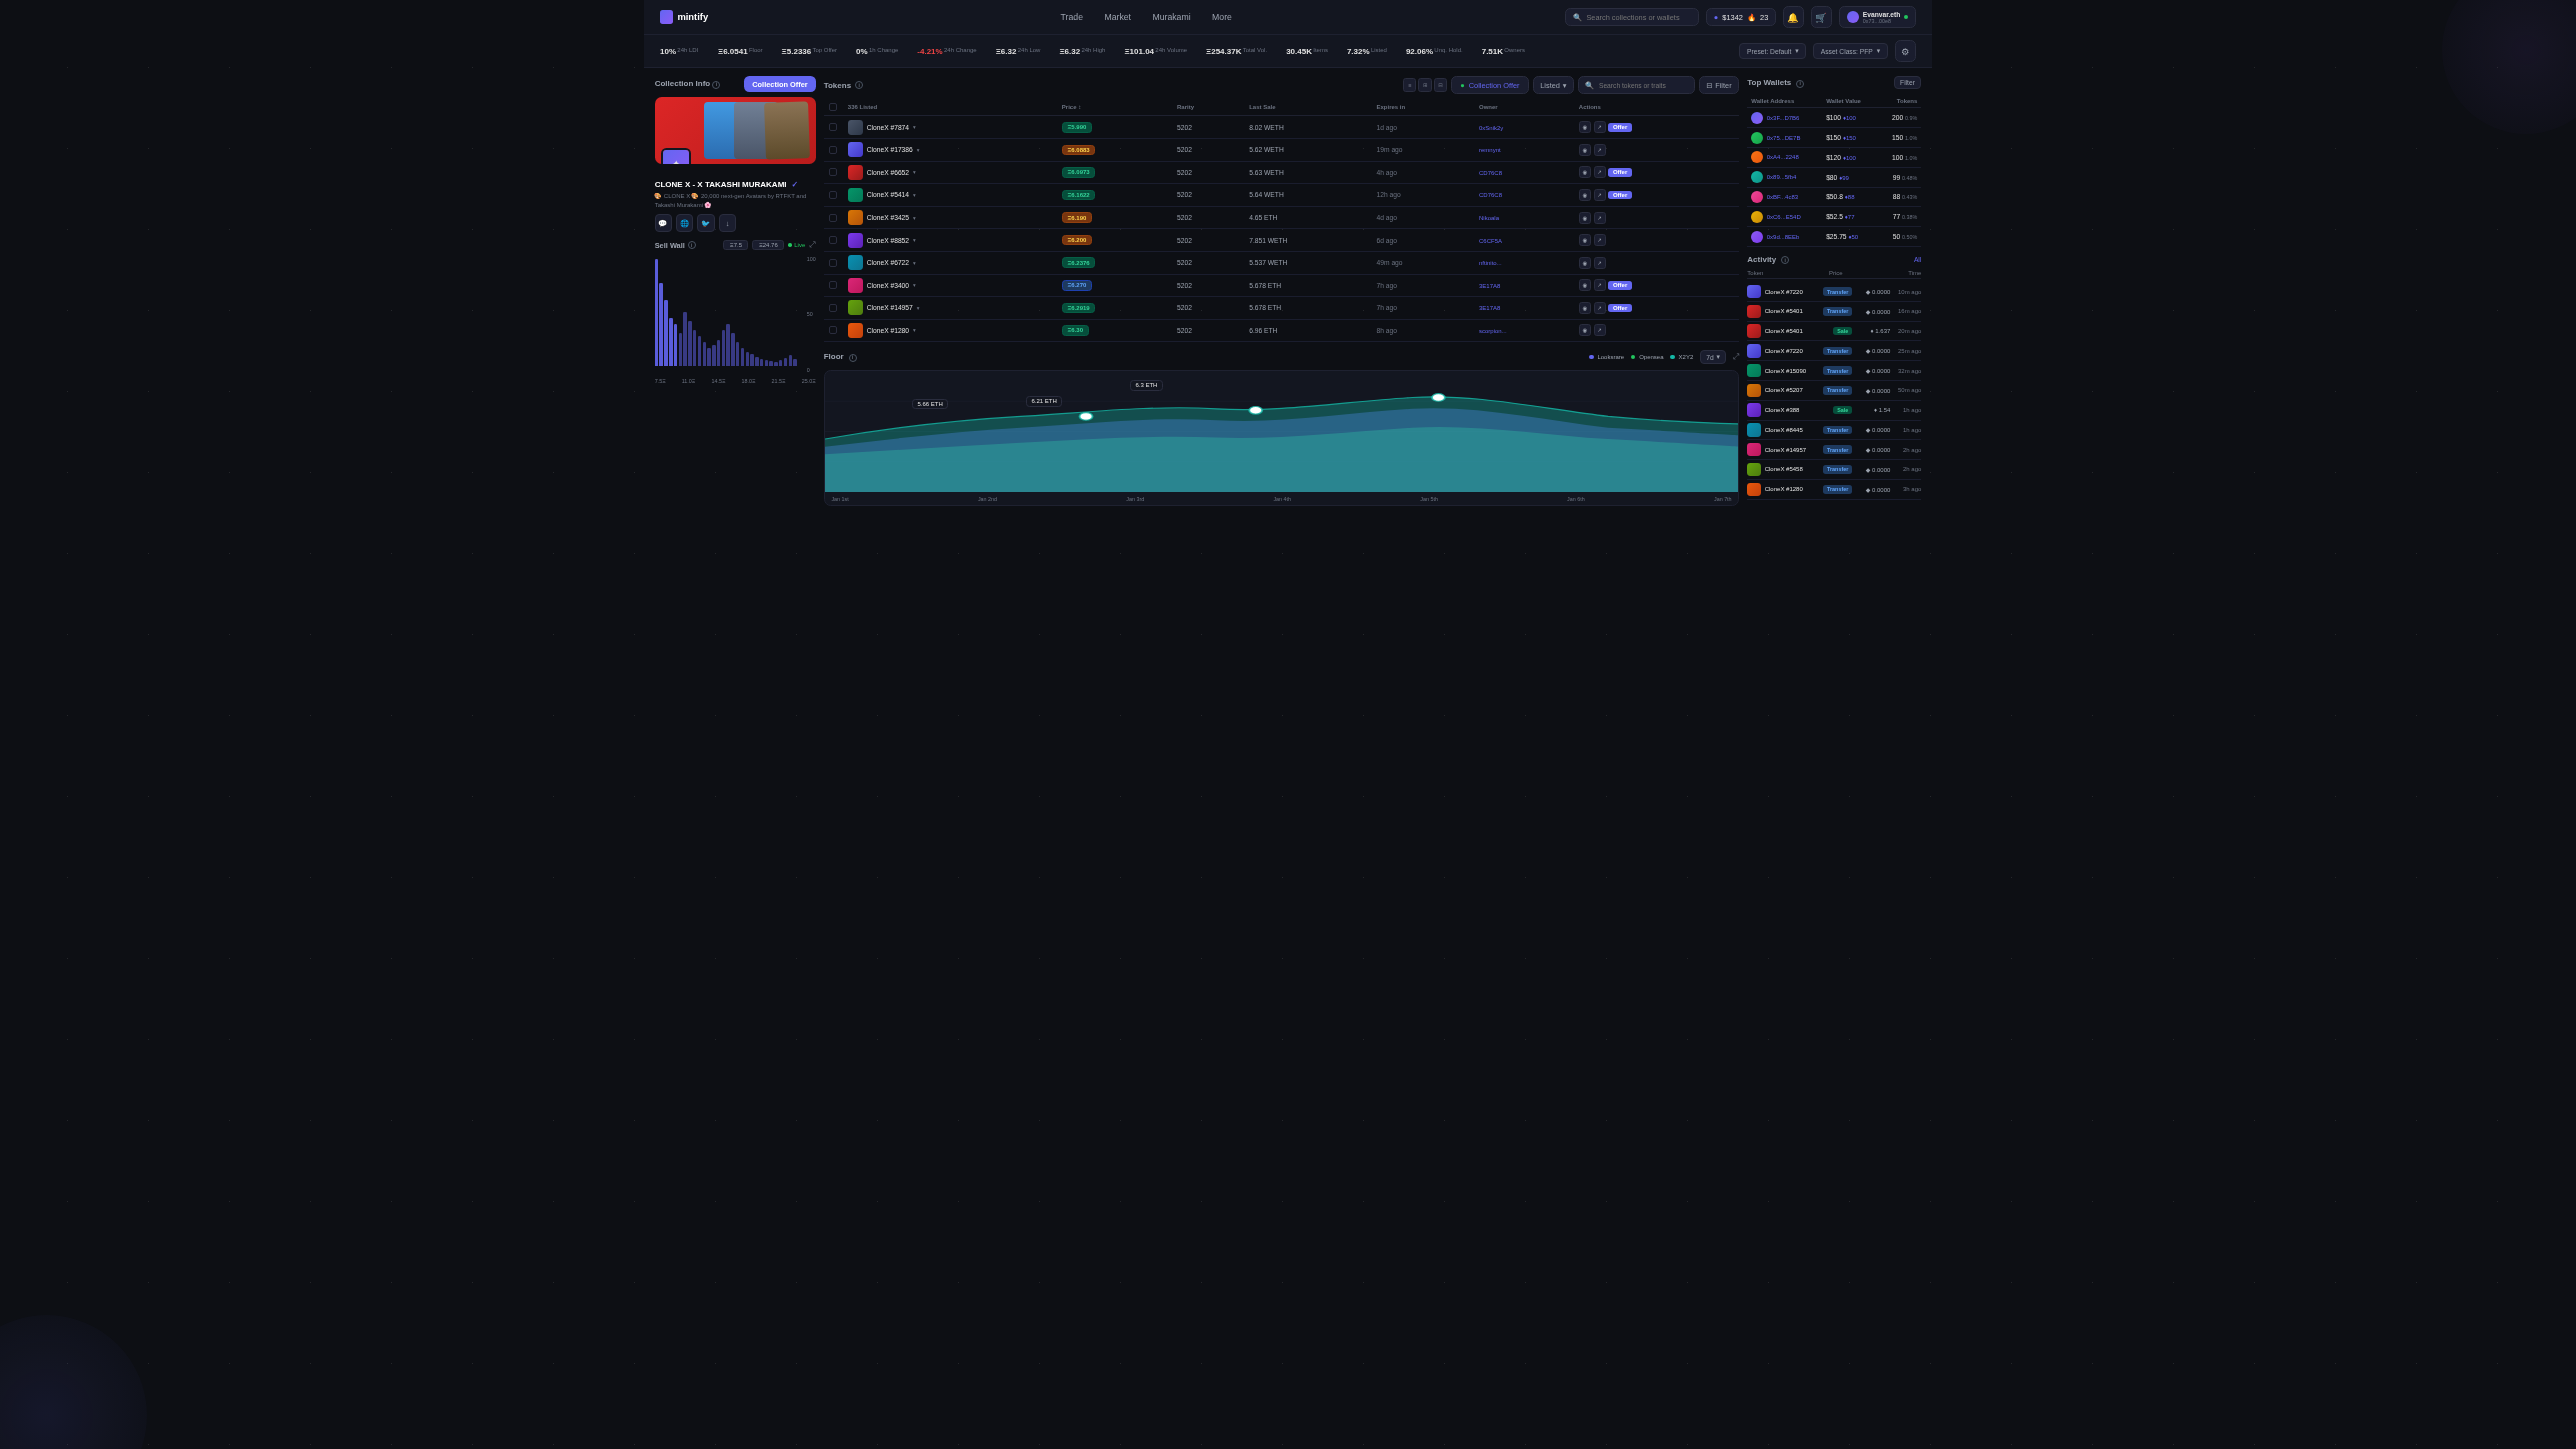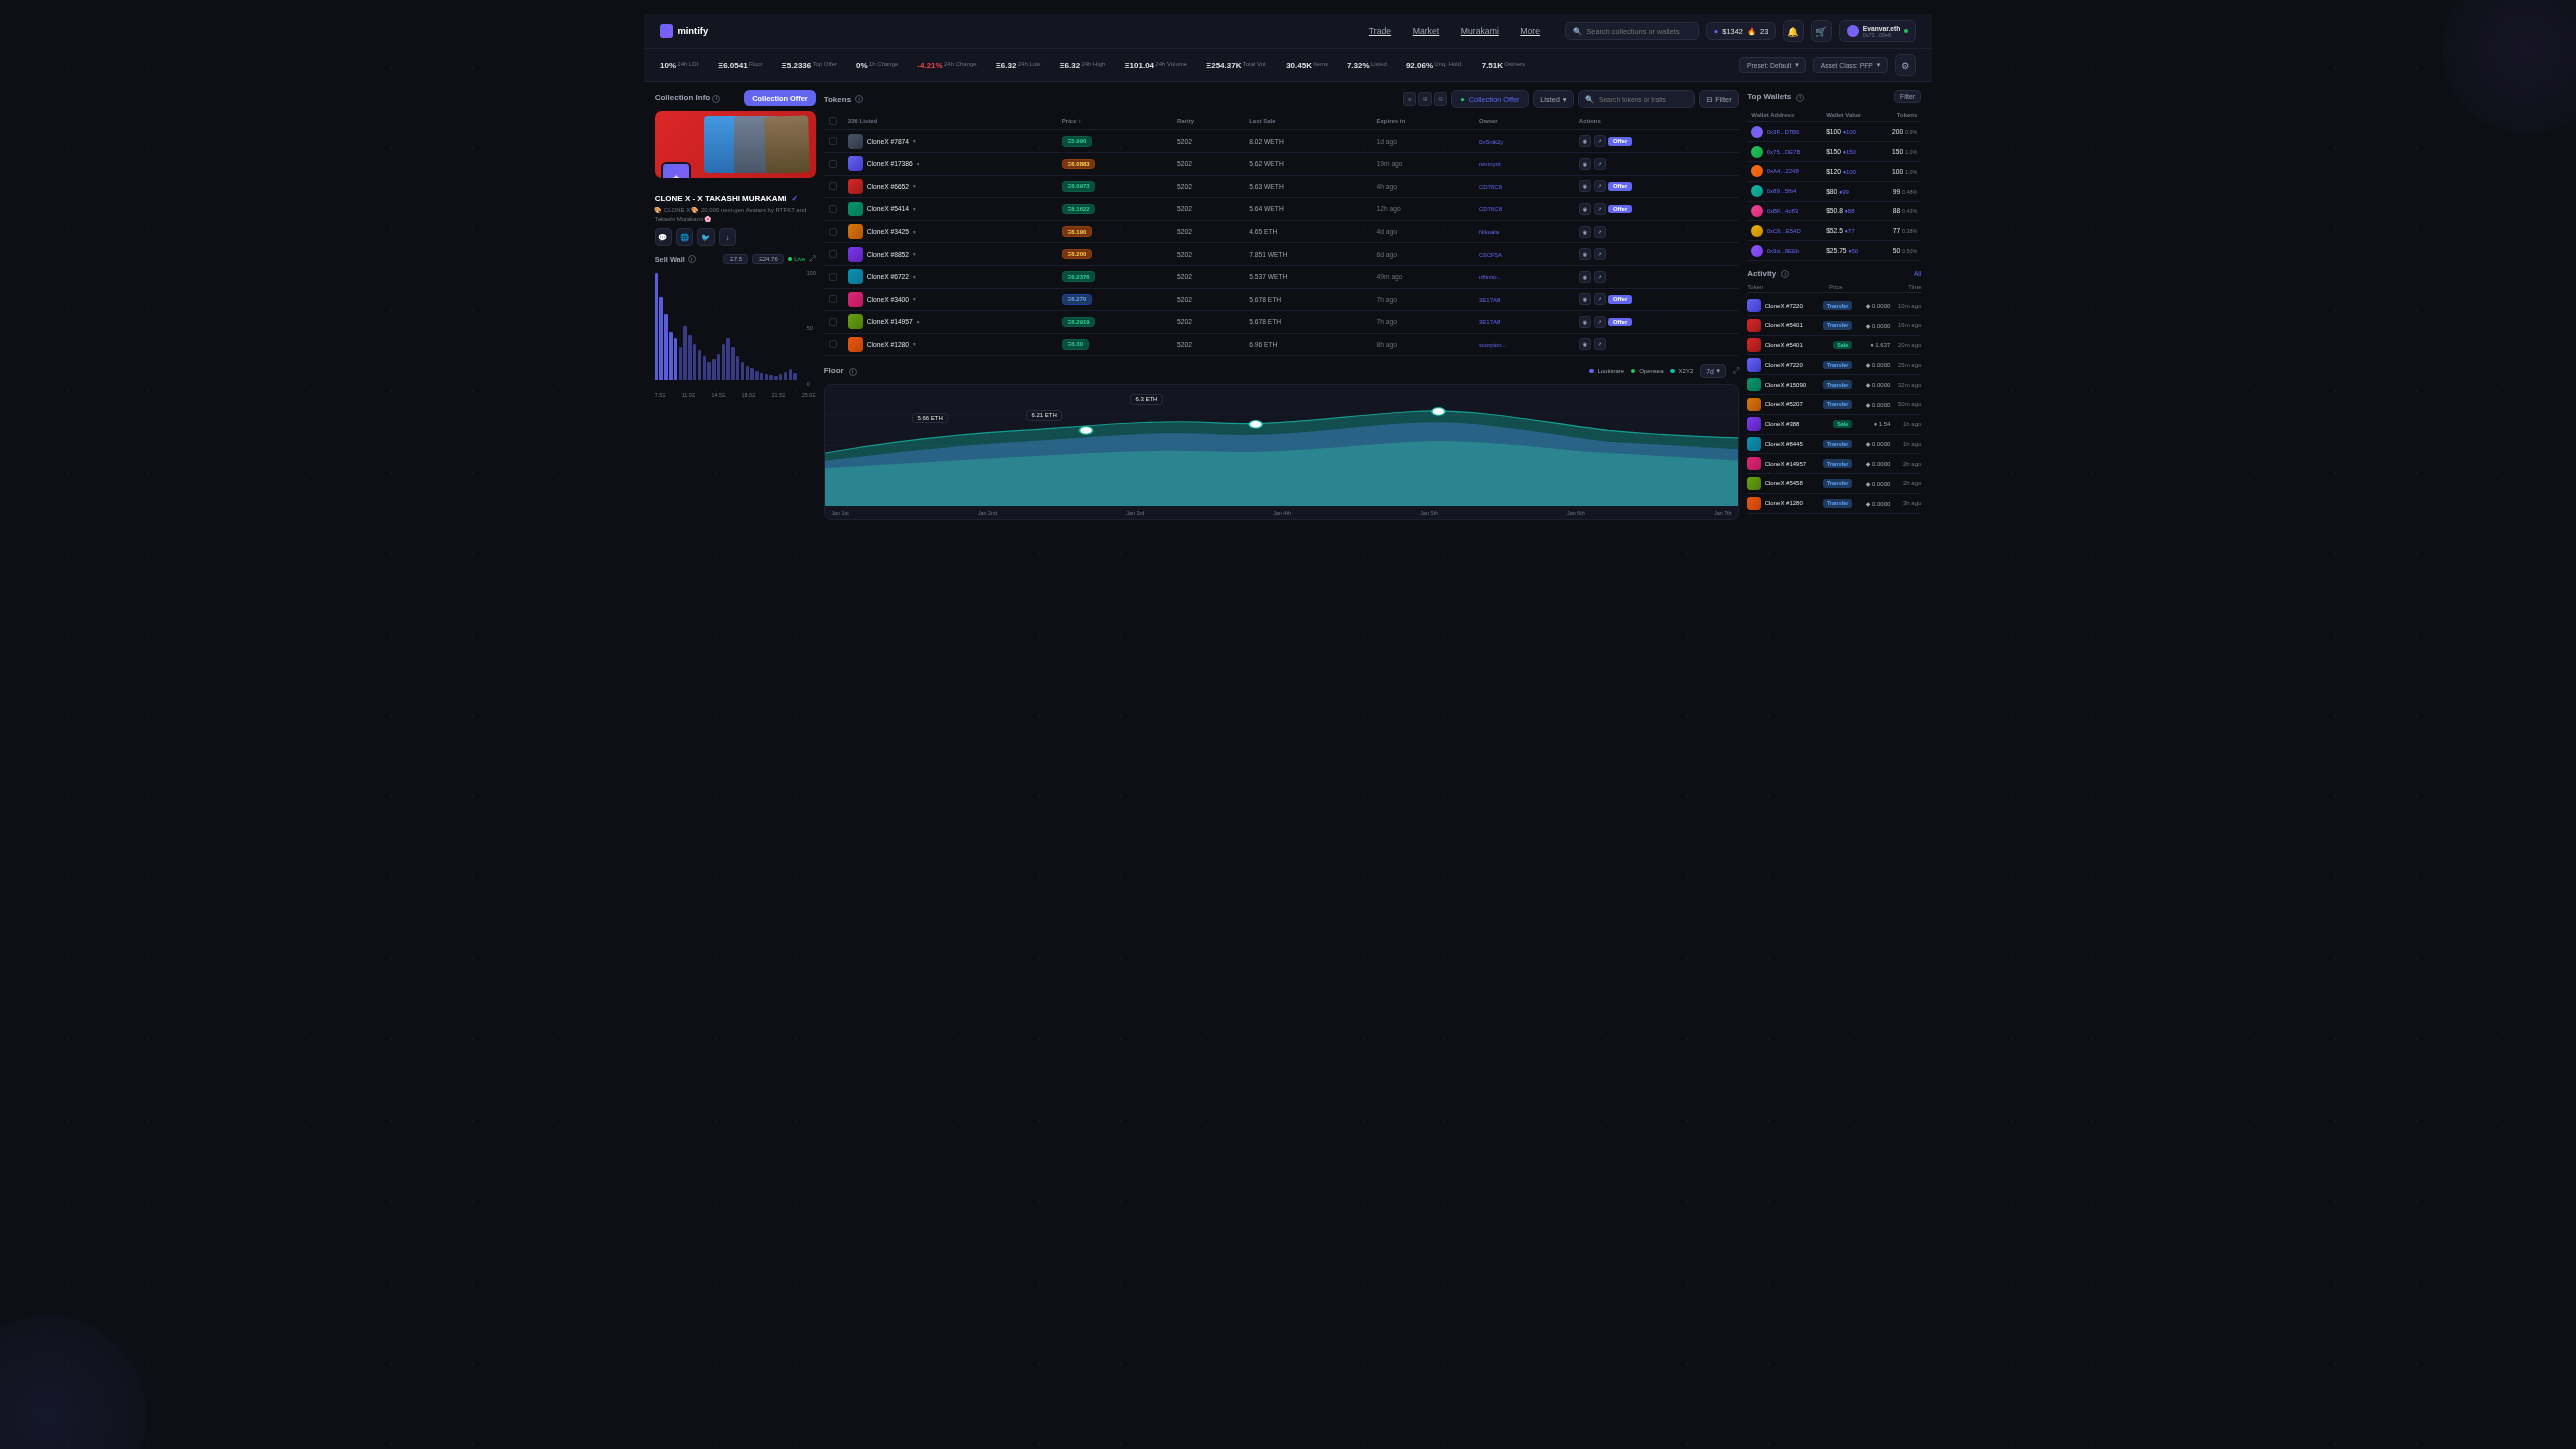--- a/index.html
+++ b/index.html
@@ -23,21 +23,21 @@
       background-size: 54px 54px, 81px 81px;
       background-position: 0 0, 27px 27px;
       pointer-events: none;
       z-index: 0;
     }
 
     .main-wrapper {
       position: relative;
       z-index: 1;
       max-width: 1288px;
-      margin: 14px auto;
+      margin: 0 auto;
     }
 
     
     .navbar {
       display: flex;
       align-items: center;
       background: #131620;
       border-bottom: 0.7px solid #1e2130;
       padding: 0 16px;
       height: 35px;
@@ -55,22 +55,21 @@
     .logo-icon {
       width: 13.4px; height: 13.4px;
       background: linear-gradient(135deg, #6366f1, #8b5cf6);
       border-radius: 2.7px;
     }
     .nav-links {
       display: flex;
       align-items: center;
       gap: 2.7px;
       flex: 1;
-      justify-content: flex-end;
-      text-decoration: underline;
+      justify-content: center;
     }
     .nav-link {
       padding: 4px 9.4px;
       border-radius: 4px;
       color: #9ca3af;
       cursor: pointer;
       font-size: 8.7px;
     }
     .nav-right {
       display: flex;

